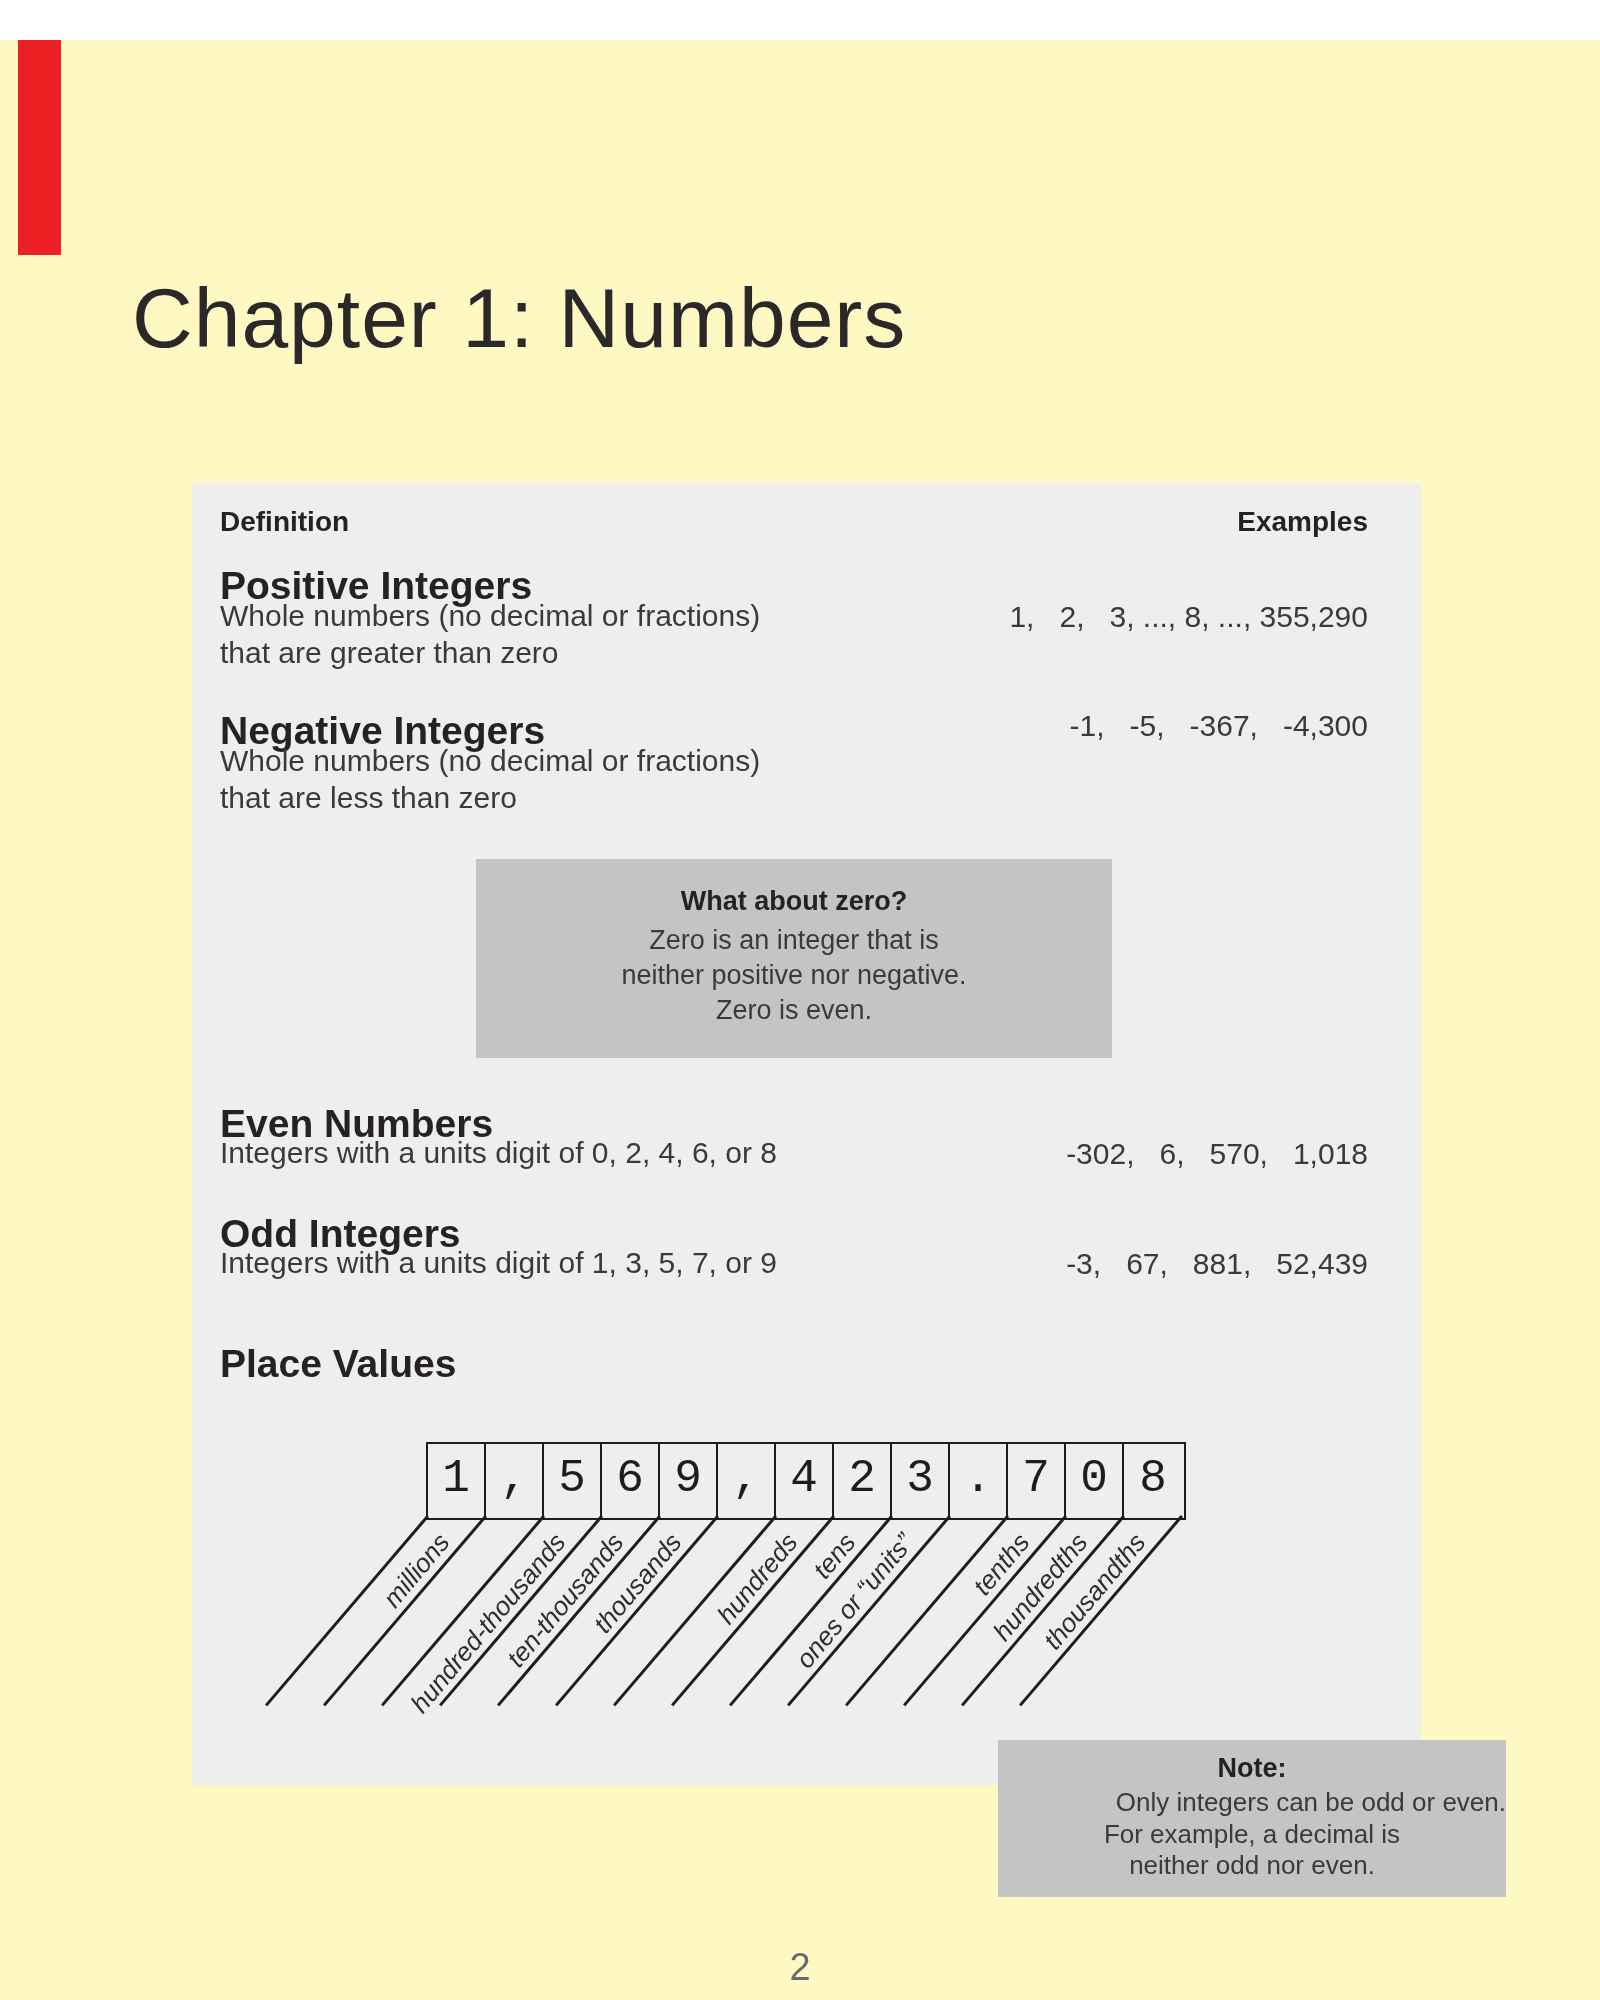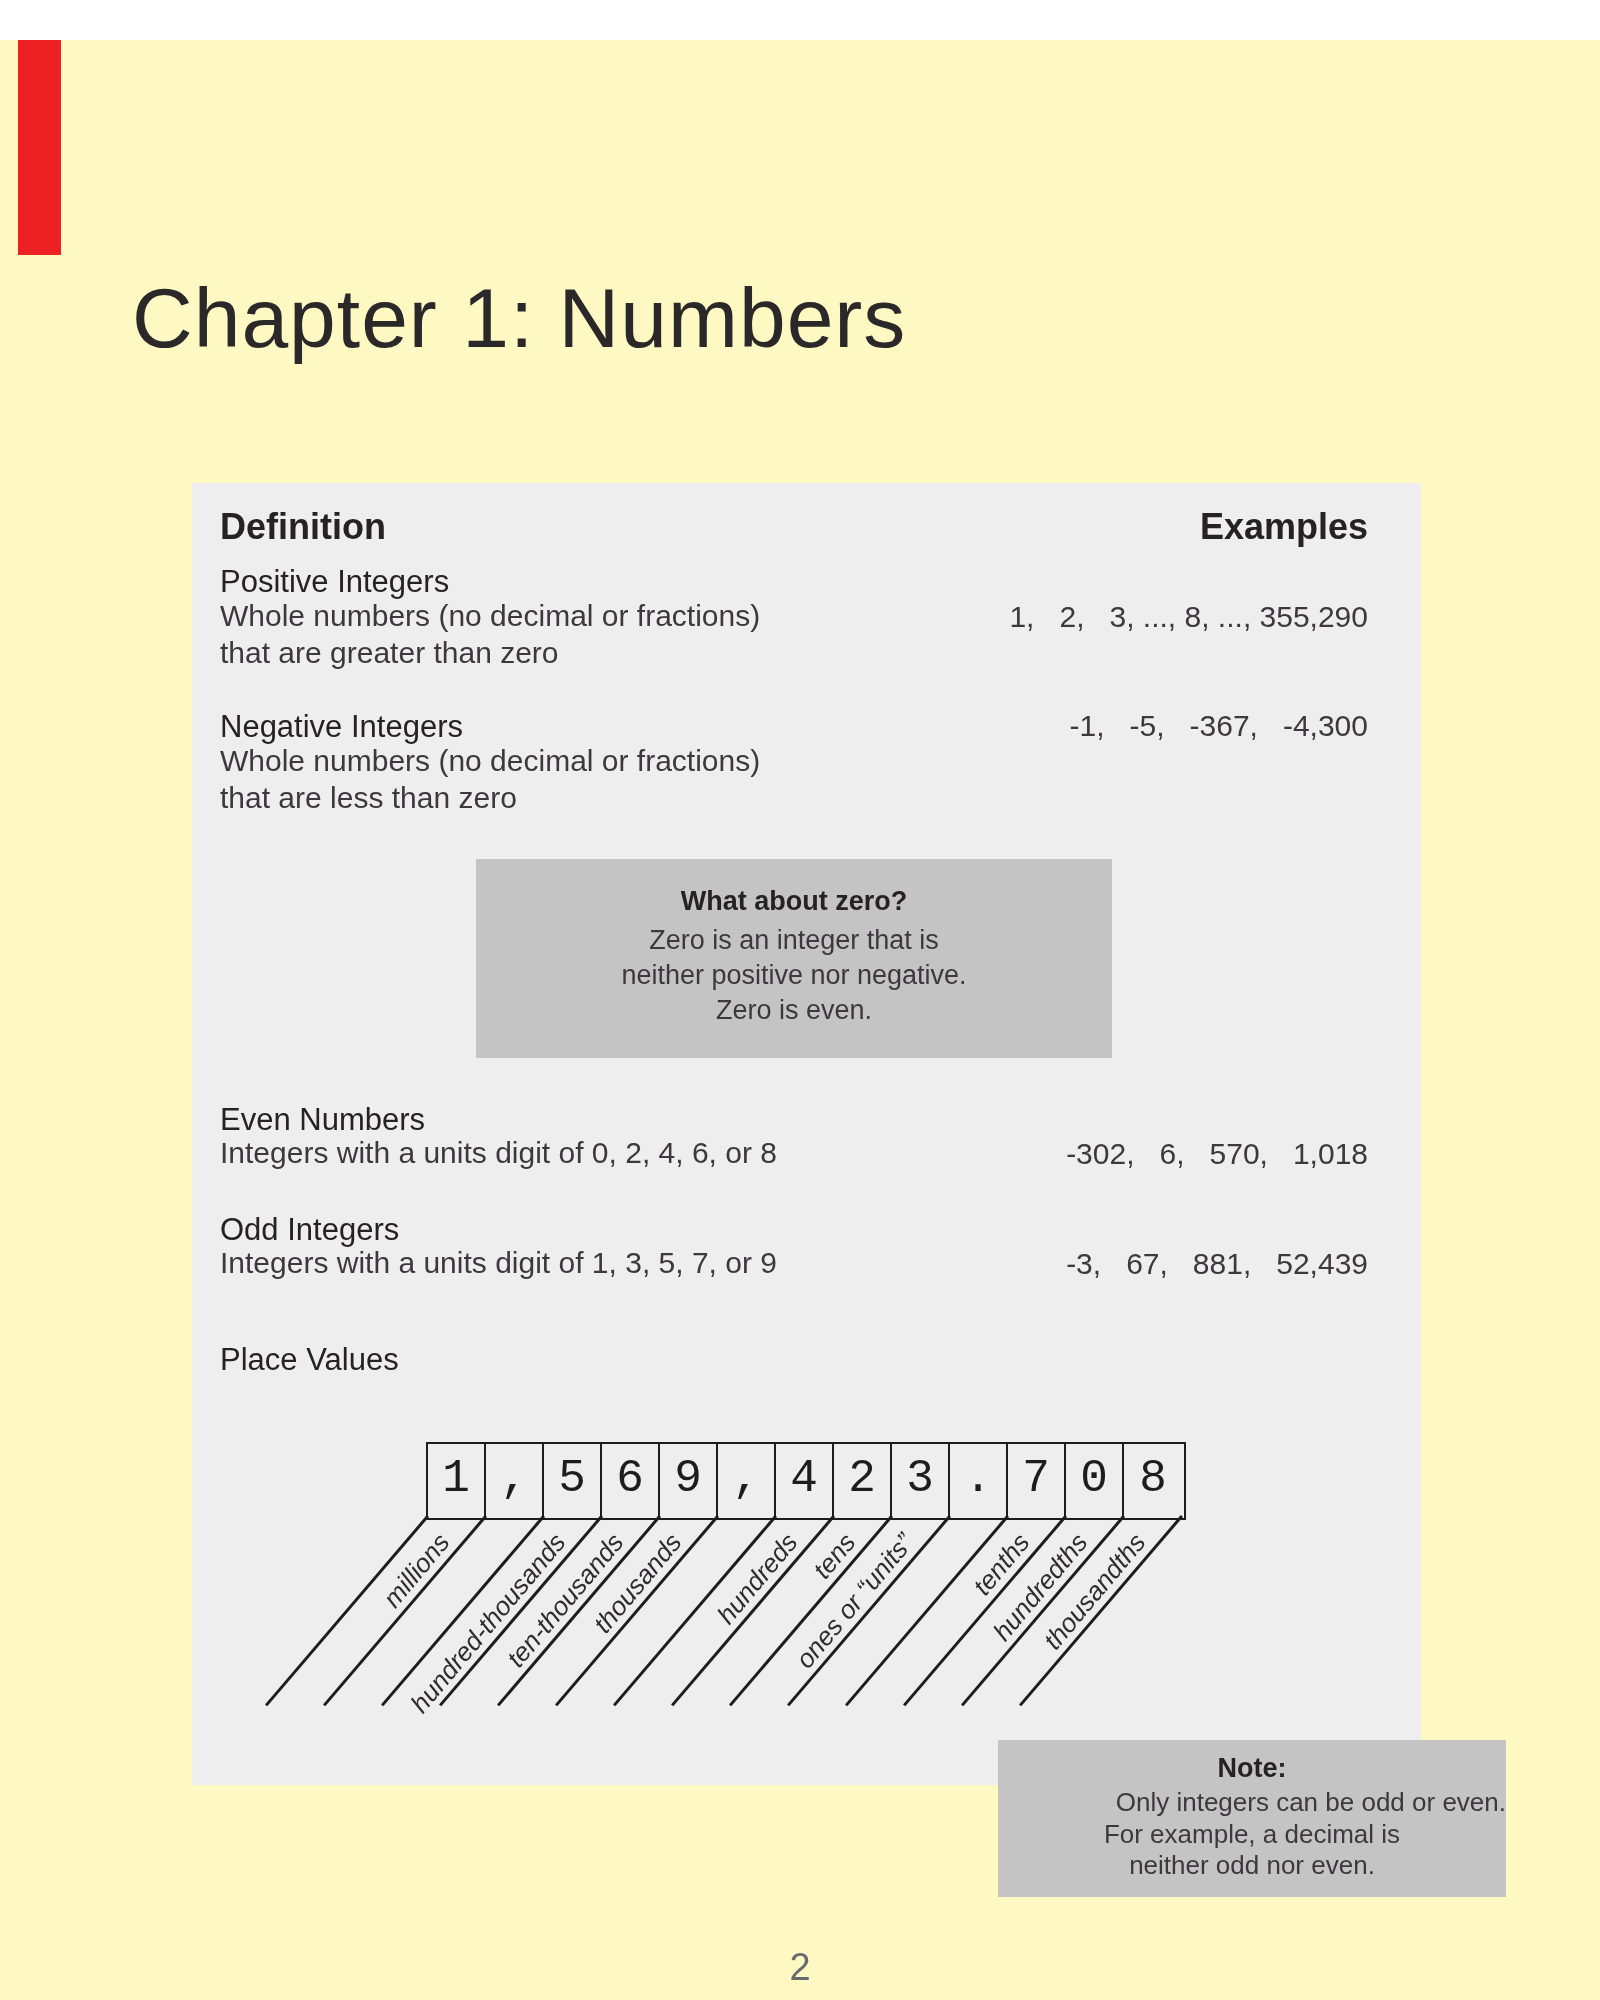--- a/index.html
+++ b/index.html
@@ -6,22 +6,22 @@
   .page{
     position:relative;width:1600px;height:2000px;background:#fef9c3;overflow:hidden;
     font-family:"Liberation Sans","DejaVu Sans",sans-serif;color:#3c393c;margin-top:40px;
   }
   .chapter-tab{position:absolute;left:18px;top:0;width:43px;height:215px;background:#ed2024;}
   .page-title{
     position:absolute;left:132px;top:230px;font-size:84px;font-weight:300;
     letter-spacing:1px;color:#2b2829;white-space:nowrap;
   }
   .panel{position:absolute;left:192px;top:443px;width:1229px;height:1302px;background:#efeeee;}
-  .col-header{position:absolute;font-size:36px;font-weight:bold;color:#262223;white-space:nowrap;}
-  .term{position:absolute;left:220px;font-size:31px;font-weight:normal;color:#262223;white-space:nowrap;}
+  .col-header{position:absolute;font-size:28px;font-weight:bold;color:#262223;white-space:nowrap;}
+  .term{position:absolute;left:220px;font-size:39px;font-weight:bold;color:#262223;white-space:nowrap;}
   .body-line{position:absolute;left:220px;font-size:30px;color:#3c393c;white-space:nowrap;}
   .examples-val{position:absolute;right:232px;font-size:30px;color:#3c393c;white-space:pre;text-align:right;}
   .callout{position:absolute;background:#c5c4c4;}
   .callout .c-title{position:absolute;left:0;width:100%;text-align:center;font-weight:bold;font-size:27px;color:#262223;white-space:nowrap;}
   .callout .c-line{position:absolute;left:0;width:100%;text-align:center;font-size:27px;color:#3c393c;white-space:nowrap;}
   .pv-chart{
     position:absolute;left:426px;top:1402px;width:760px;height:78px;
     border:2.5px solid #1d1d1d;box-sizing:border-box;display:flex;background:#efeeee;
   }
   .pv-cell{

